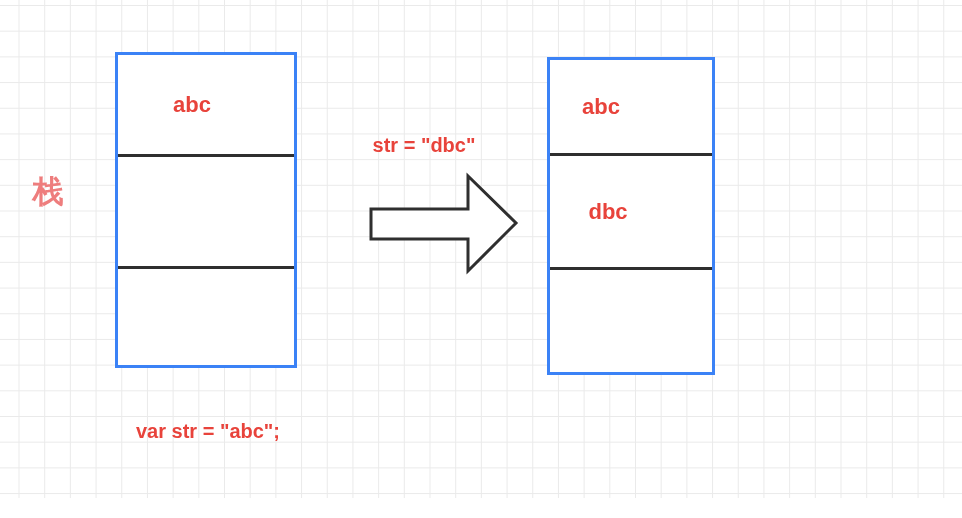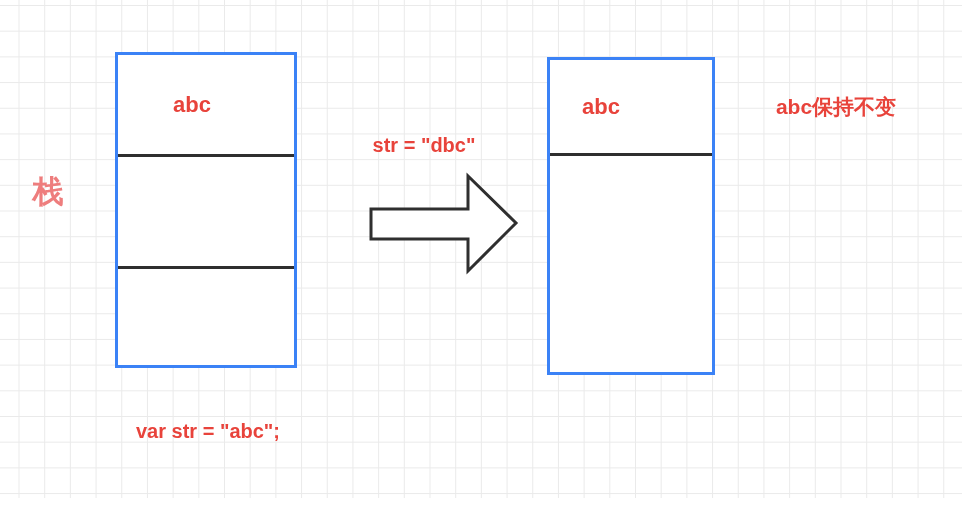--- a/index.html
+++ b/index.html
@@ -83,22 +83,24 @@
   <span class="lbl lbl-arrowcap">str = "dbc"</span>
 
   <svg class="arrow-svg" width="154" height="104" viewBox="0 0 154 104">
     <polygon points="3,37 100,37 100,4 148,51 100,99 100,67 3,67"></polygon>
   </svg>
 
   <div class="box box-right">
     <div class="cell c1 mid-border">
       <span class="cell-text shift-l30">abc</span>
     </div>
+    <div class="cell c2 mid-border">
+      <span class="cell-text shift-l23">dbc</span>
+    </div>
     <div class="cell c3">
       <span class="cell-text"></span>
     </div>
   </div>
 
-  <span class="lbl lbl-note">abc保持不变</span>
 
   <span class="lbl lbl-code">var str = "abc";</span>
 
 </div>
 
 </body></html>

